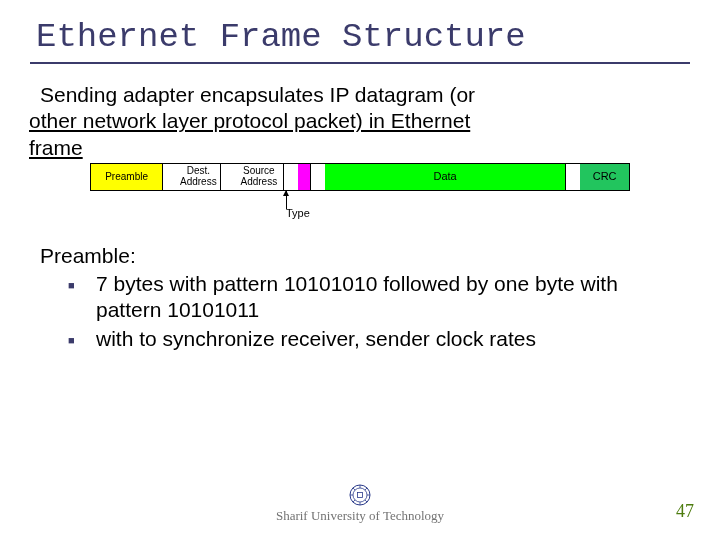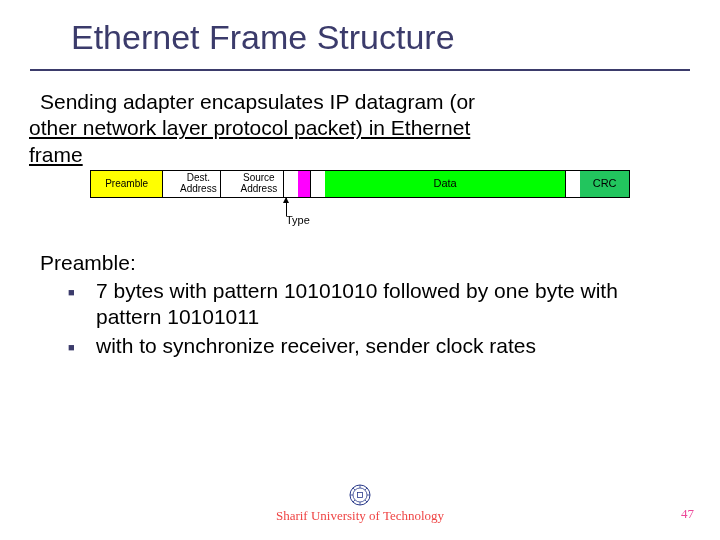--- a/index.html
+++ b/index.html
@@ -5,26 +5,25 @@
   * { box-sizing: border-box; margin: 0; padding: 0; }
   body {
     width: 720px;
     height: 540px;
     background: #fff;
     font-family: Arial, Helvetica, sans-serif;
     position: relative;
     overflow: hidden;
   }
   .title {
-    font-family: Liberation Sans, sans-serif;
+    font-family: Liberation Mono, monospace;
     font-size: 34px;
     color: #3b3b6b;
-    padding: 18px 0 12px 36px;
+    padding: 18px 0 6px 36px;
     font-weight: 400;
-    margin-left: 35px;
   }
   .title-rule {
     border: none;
     border-top: 2px solid #3b3b6b;
     margin: 0 30px 18px 30px;
   }
   .body-text {
     font-size: 21px;
     color: #000;
     padding: 0 40px 0 40px;
@@ -104,33 +103,33 @@
     padding-top: 8px;
   }
   .bullet-text { flex: 1; padding-right: 10px; }
   .footer {
     position: absolute;
     bottom: 16px;
     left: 0; right: 0;
     text-align: center;
     font-family: Garamond, 'Times New Roman', serif;
     font-size: 13px;
-    color: #ef4444;
+    color: #737373;
   }
   .logo {
     display: block;
     margin: 0 auto 2px auto;
   }
   .pagenum {
     position: absolute;
     bottom: 18px;
     right: 26px;
     font-family: Garamond, 'Times New Roman', serif;
-    font-size: 13px;
-    color: #ec4899;
+    font-size: 18px;
+    color: #4d7c0f;
   }
 </style>
 </head>
 <body>
 
 <div class="title">Ethernet Frame Structure</div>
 <hr class="title-rule">
 
 <div class="body-text">Sending adapter encapsulates IP datagram (or</div>
 <div class="body-text indent">other network layer protocol packet) in Ethernet</div>

